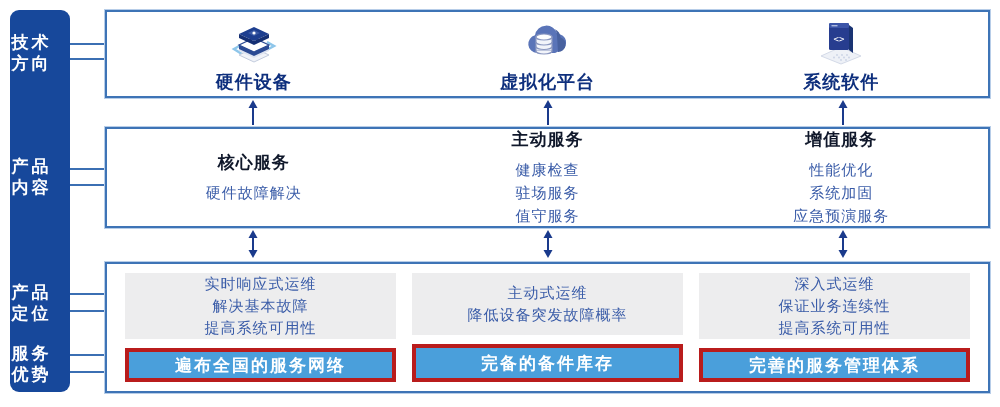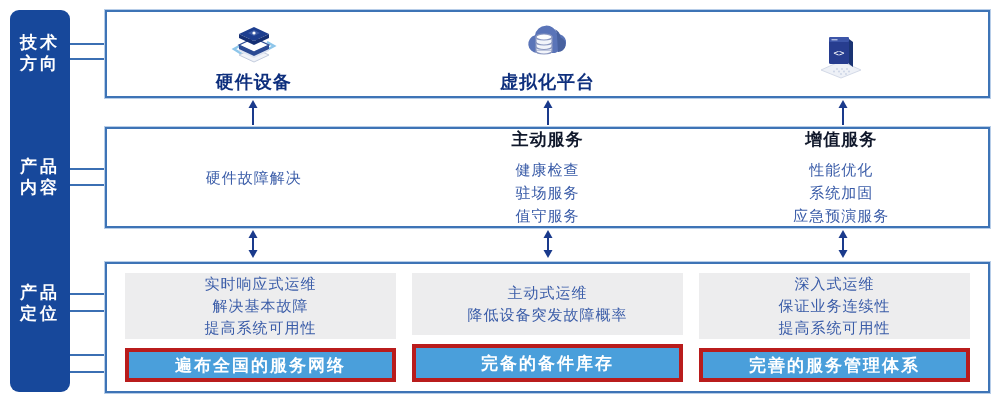--- a/index.html
+++ b/index.html
@@ -7,21 +7,21 @@
     position:relative;width:1000px;height:407px;background:#ffffff;
     font-family:"Liberation Sans","DejaVu Sans",sans-serif;overflow:hidden;
   }
   
   .sidebar{
     position:absolute;left:10px;top:10px;width:60px;height:382px;
     background:#17489B;border-radius:9px;
   }
   .side-label{
     position:absolute;left:0;width:60px;color:#ffffff;font-weight:bold;
-    font-size:17px;line-height:21px;text-align:right;letter-spacing:3px;text-indent:3px;
+    font-size:17px;line-height:21px;text-align:center;letter-spacing:3px;text-indent:3px;
   }
   .connector{position:absolute;left:70px;width:35px;height:2px;background:#3B6FB3;}
   
   .row-box{
     position:absolute;left:105px;width:885px;background:#ffffff;
     border:2px solid #3E74B6;box-shadow:0 0 0 1px #B7CDE8;box-sizing:border-box;
     display:flex;
   }
   .row-tech{top:10px;height:88px;}
   .row-content{top:127px;height:101px;}
@@ -62,20 +62,24 @@
     <div>技术</div>
     <div>方向</div>
   </div>
   <div class="side-label" style="top:156px;">
     <div>产品</div>
     <div>内容</div>
   </div>
   <div class="side-label" style="top:282px;">
     <div>产品</div>
     <div>定位</div>
+  </div>
+  <div class="side-label" style="top:343px;">
+    <div>服务</div>
+    <div>优势</div>
   </div>
 
   <div class="connector" style="top:43px;"></div>
   <div class="connector" style="top:58px;"></div>
   <div class="connector" style="top:168px;"></div>
   <div class="connector" style="top:184px;"></div>
   <div class="connector" style="top:293px;"></div>
   <div class="connector" style="top:310px;"></div>
   <div class="connector" style="top:354px;"></div>
   <div class="connector" style="top:371px;"></div>
@@ -123,38 +127,40 @@
           <circle cx="34" cy="38.5" r="0.9"></circle>
             <circle cx="26" cy="41" r="0.9"></circle>
             <circle cx="31" cy="41" r="0.9"></circle>
         </g>
         <path d="M34 6 L38 9 L38 34 L34 31 Z" fill="#1A3473"></path>
         <rect x="14" y="4" width="20" height="27" rx="1.5" fill="#273D8F"></rect>
         <rect x="14" y="4" width="20" height="5" rx="1.5" fill="#3C55A8"></rect>
         <rect x="16.5" y="6" width="6" height="1.4" fill="#AEBBE0"></rect>
         <text x="24" y="23" font-size="9" font-family="'DejaVu Sans Mono',monospace" fill="#FFFFFF" text-anchor="middle">&lt;&gt;</text>
       </svg>
+      <div class="tech-label">系统软件</div>
     </div>
   </div>
 
   <svg class="arrow a1 ax1" width="14" height="26">
     <path d="M7 1 L11.5 9 L2.5 9 Z" fill="#1A3A8C"></path>
       <rect x="6" y="8" width="2" height="18" fill="#1A3A8C"></rect>
   </svg>
   <svg class="arrow a1 ax2" width="14" height="26">
     <path d="M7 1 L11.5 9 L2.5 9 Z" fill="#1A3A8C"></path>
       <rect x="6" y="8" width="2" height="18" fill="#1A3A8C"></rect>
   </svg>
   <svg class="arrow a1 ax3" width="14" height="26">
     <path d="M7 1 L11.5 9 L2.5 9 Z" fill="#1A3A8C"></path>
       <rect x="6" y="8" width="2" height="18" fill="#1A3A8C"></rect>
   </svg>
 
   <div class="row-box row-content">
     <div class="col">
+      <div class="svc-title">核心服务</div>
       <div class="svc-line">硬件故障解决</div>
     </div>
     <div class="col">
       <div class="svc-title">主动服务</div>
       <div class="svc-line">健康检查</div>
       <div class="svc-line">驻场服务</div>
       <div class="svc-line">值守服务</div>
     </div>
     <div class="col">
       <div class="svc-title">增值服务</div>

